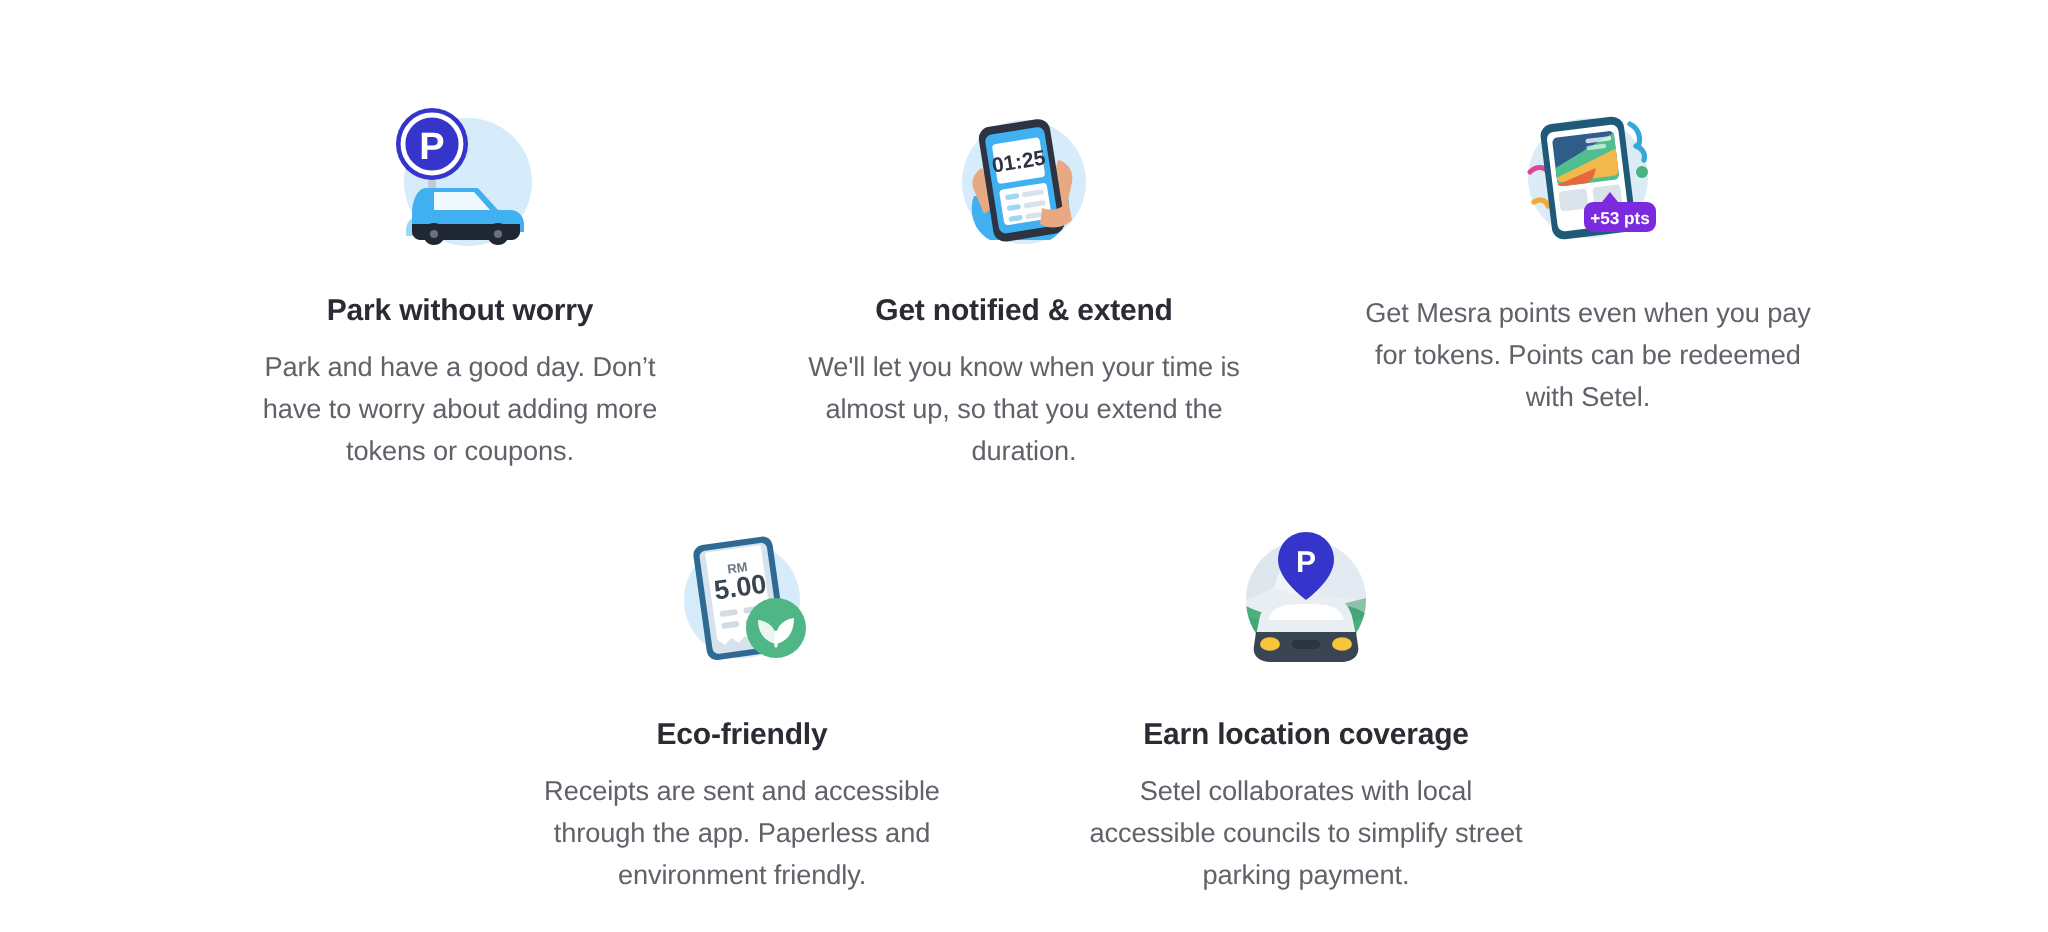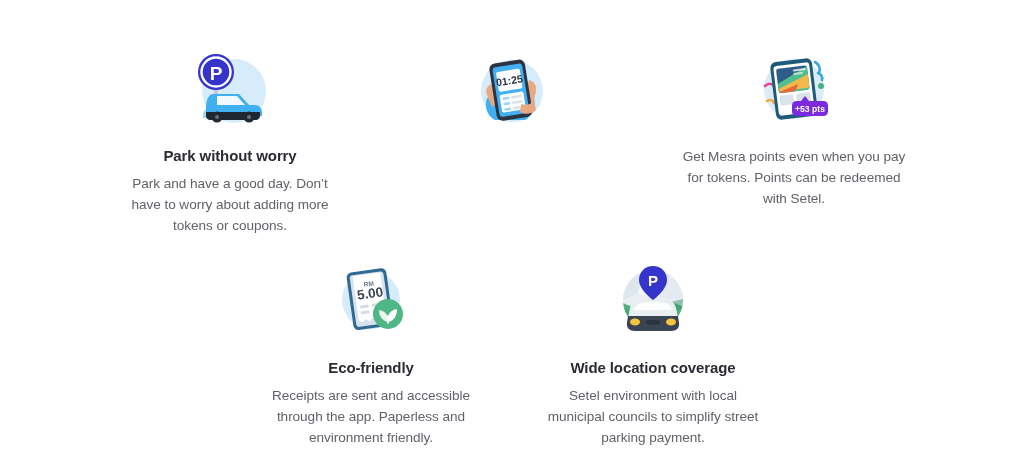--- a/index.html
+++ b/index.html
@@ -112,20 +112,22 @@
             <rect x="32.5" y="50" width="7" height="2.6" rx="1.3" fill="#9fd6f6"></rect>
             <rect x="41" y="50" width="11" height="2.6" rx="1.3" fill="#d9e2ea"></rect>
             <rect x="32.5" y="55.5" width="7" height="2.6" rx="1.3" fill="#9fd6f6"></rect>
             <rect x="41" y="55.5" width="11" height="2.6" rx="1.3" fill="#d9e2ea"></rect>
             <rect x="32.5" y="61" width="7" height="2.6" rx="1.3" fill="#9fd6f6"></rect>
             <rect x="41" y="61" width="8" height="2.6" rx="1.3" fill="#d9e2ea"></rect>
           </g>
           <path d="M52 58 c6 2 11 0 13-4 l2 10 c-4 4-11 5-16 2z" fill="#e8a882"></path>
         </svg>
       </div>
+      <div class="feature-title">Get notified &amp; extend</div>
+      <div class="feature-desc">We'll let you know when your time is almost up, so that you extend the duration.</div>
     </div>
 
     <div class="feature-card">
       <div class="feature-icon">
         <svg viewBox="0 0 86 86" xmlns="http://www.w3.org/2000/svg">
           <circle cx="43" cy="43" r="30" fill="#dcecf7"></circle>
           <path d="M64 16 c4 2 6 7 4 11" stroke="#35a7d8" stroke-width="2.6" fill="none" stroke-linecap="round"></path>
           <path d="M67 27 c3 1 5 4 4 7" stroke="#35a7d8" stroke-width="2.6" fill="none" stroke-linecap="round"></path>
           <circle cx="70" cy="40" r="3" fill="#49b37f"></circle>
           <path d="M14 40 c3-3 7-3 9 0" stroke="#e0459a" stroke-width="2.6" fill="none" stroke-linecap="round"></path>
@@ -207,19 +209,19 @@
             <ellipse cx="25" cy="64" rx="5" ry="3.4" fill="#f7c53b"></ellipse>
             <ellipse cx="61" cy="64" rx="5" ry="3.4" fill="#f7c53b"></ellipse>
             <rect x="36" y="62" width="14" height="4.5" rx="2.2" fill="#2b3440"></rect>
           </g>
           <g>
             <path d="M43 8 c-8 0-14 6-14 14 c0 10 14 20 14 20 s14-10 14-20 c0-8-6-14-14-14z" fill="#3535cc"></path>
             <text x="43" y="28" text-anchor="middle" font-family="Liberation Sans, sans-serif" font-size="15" font-weight="bold" fill="#ffffff">P</text>
           </g>
         </svg>
       </div>
-      <div class="feature-title">Wide location coverage</div>
-      <div class="feature-desc">Setel environment with local municipal councils to simplify street parking payment.</div>
+      <div class="feature-title">Earn location coverage</div>
+      <div class="feature-desc">Setel collaborates with local accessible councils to simplify street parking payment.</div>
     </div>
 
   </div>
 
 </div>
 
 </body></html>

